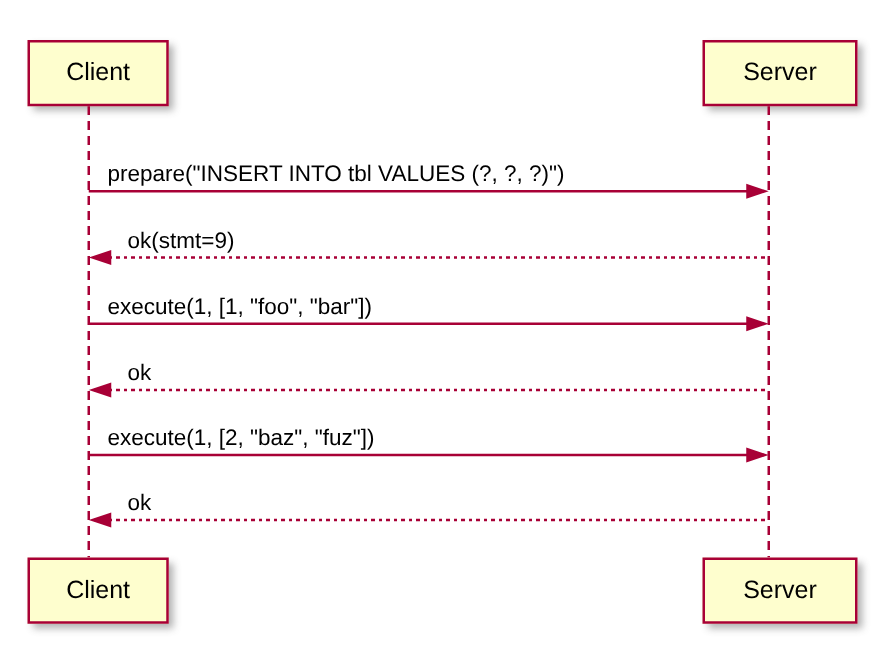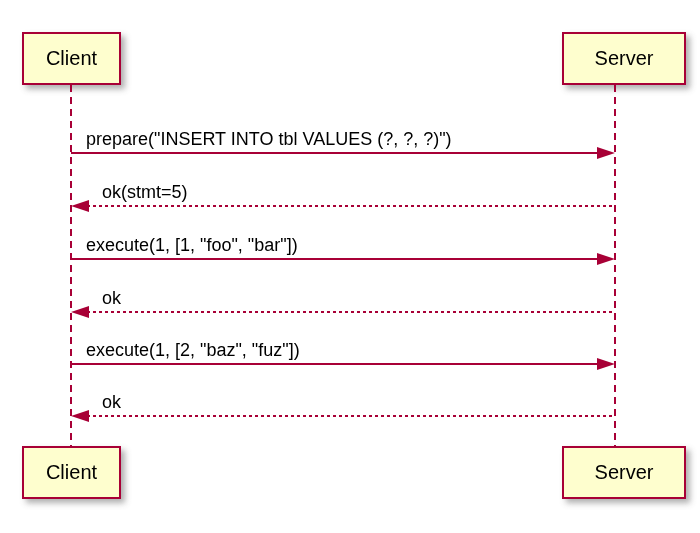--- a/index.html
+++ b/index.html
@@ -26,21 +26,21 @@
     position: absolute;
     background: var(--fill);
     border: 2px solid var(--stroke);
     box-shadow: 4px 4px 6px rgba(80,80,80,0.45);
     display: flex;
     align-items: center;
     justify-content: center;
     font-size: 20px;
     color: var(--text);
   }
-  .participant.client { left: 22px; width: 99px; }
+  .participant.client { left: 22px; width: 113px; }
   .participant.server { left: 562px; width: 124px; }
   .participant.top    { top: 32px;  height: 53px; }
   .participant.bottom { top: 446px; height: 53px; }
 
   
   .lifeline {
     position: absolute;
     top: 85px;
     height: 361px;
     width: 2px;
@@ -108,21 +108,21 @@
   <div class="lifeline client-line"></div>
   <div class="lifeline server-line"></div>
 
   <div class="msg m1 request">
     <div class="msg-label">prepare("INSERT INTO tbl VALUES (?, ?, ?)")</div>
     <div class="msg-line solid"></div>
     <div class="arrowhead right"></div>
   </div>
 
   <div class="msg m2 reply">
-    <div class="msg-label">ok(stmt=5)</div>
+    <div class="msg-label">ok(stmt=9)</div>
     <div class="msg-line dotted"></div>
     <div class="arrowhead left"></div>
   </div>
 
   <div class="msg m3 request">
     <div class="msg-label">execute(1, [1, "foo", "bar"])</div>
     <div class="msg-line solid"></div>
     <div class="arrowhead right"></div>
   </div>
 

